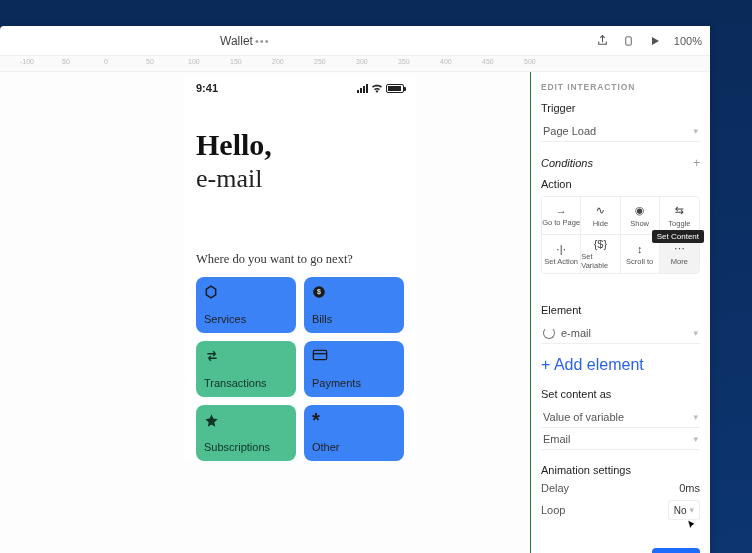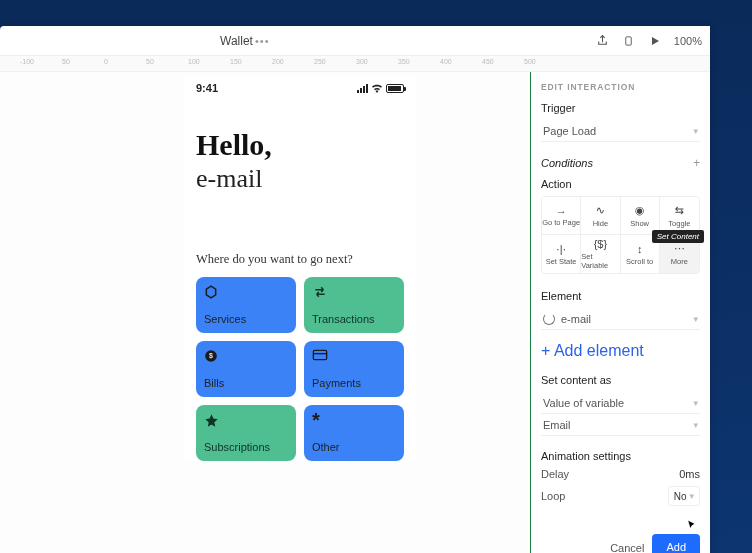--- a/index.html
+++ b/index.html
@@ -134,37 +134,37 @@
         <div class="prompt">Where do you want to go next?</div>
         <div class="grid" id="tiles">
             <div class="tile t-light">
               <span class="t-icon">
                 <svg width="14" height="14" viewBox="0 0 24 24" fill="none" stroke="currentColor" stroke-width="2.5">
                   <path d="M12 2l8 5v10l-8 5-8-5V7z"></path>
                 </svg>
               </span>
               <span>Services</span>
             </div>
-            <div class="tile t-dark">
-              <span class="t-icon">
-                <svg width="16" height="14" viewBox="0 0 24 24" fill="none" stroke="currentColor" stroke-width="2.5">
-                  <path d="M4 8h14m0 0l-4-4m4 4l-4 4M20 16H6m0 0l4 4m-4-4l4-4"></path>
-                </svg>
-              </span>
-              <span>Transactions</span>
-            </div>
             <div class="tile t-light">
               <span class="t-icon">
                 <svg width="14" height="14" viewBox="0 0 24 24" fill="currentColor">
                   <circle cx="12" cy="12" r="10"></circle>
                   <text x="12" y="16" font-size="12" text-anchor="middle" fill="#d7ece2" font-family="Arial" font-weight="bold">$</text>
                 </svg>
               </span>
               <span>Bills</span>
             </div>
+            <div class="tile t-dark">
+              <span class="t-icon">
+                <svg width="16" height="14" viewBox="0 0 24 24" fill="none" stroke="currentColor" stroke-width="2.5">
+                  <path d="M4 8h14m0 0l-4-4m4 4l-4 4M20 16H6m0 0l4 4m-4-4l4-4"></path>
+                </svg>
+              </span>
+              <span>Transactions</span>
+            </div>
             <div class="tile t-light">
               <span class="t-icon">
                 <svg width="16" height="12" viewBox="0 0 24 18" fill="none" stroke="currentColor" stroke-width="2">
                   <rect x="2" y="2" width="20" height="14" rx="2"></rect>
                   <line x1="2" y1="7" x2="22" y2="7"></line>
                 </svg>
               </span>
               <span>Payments</span>
             </div>
             <div class="tile t-dark">
@@ -210,39 +210,39 @@
             <div class="action-cell">
               <span class="ai">◉</span>
               <span>Show</span>
             </div>
             <div class="action-cell">
               <span class="ai">⇆</span>
               <span>Toggle</span>
             </div>
             <div class="action-cell">
               <span class="ai">·|·</span>
-              <span>Set State</span>
+              <span>Set Action</span>
             </div>
             <div class="action-cell">
               <span class="ai">{$}</span>
               <span>Set Variable</span>
             </div>
             <div class="action-cell">
               <span class="ai">↕</span>
               <span>Scroll to</span>
             </div>
             <div class="action-cell more">
               <span class="ai">⋯</span>
               <span>More</span>
             </div>
           </div>
-        <div class="tooltip" style="top:34px; right:-4px;font-style:italic;">Set Content</div>
-      </div>
-
-      <div class="label" style="margin-top:16px">Element</div>
+        <div class="tooltip" style="top:34px; right:-4px;">Set Content</div>
+      </div>
+
+      <div class="label" style="margin-top:30px">Element</div>
       <div class="field">
         <span style="display:flex;align-items:center;gap:6px">
             <span class="spinrefresh"></span>
             <span>e-mail</span>
           </span>
         <span class="chev">▾</span>
       </div>
       <span class="link-add">+ Add element</span>
 
       <div class="label" style="margin-top:14px">Set content as</div>

